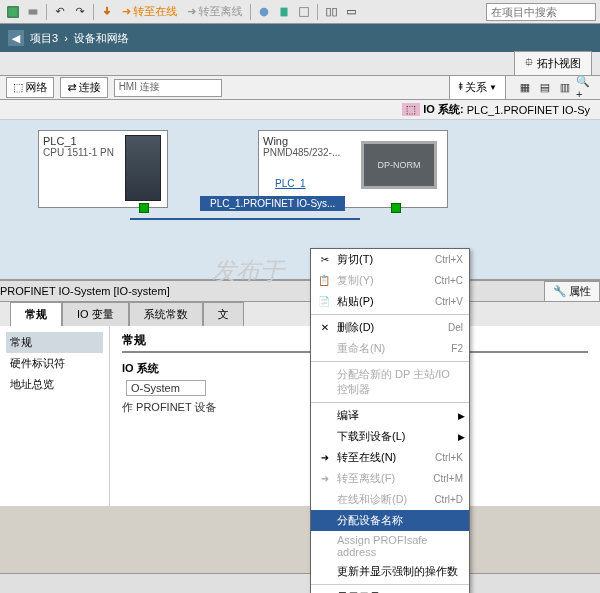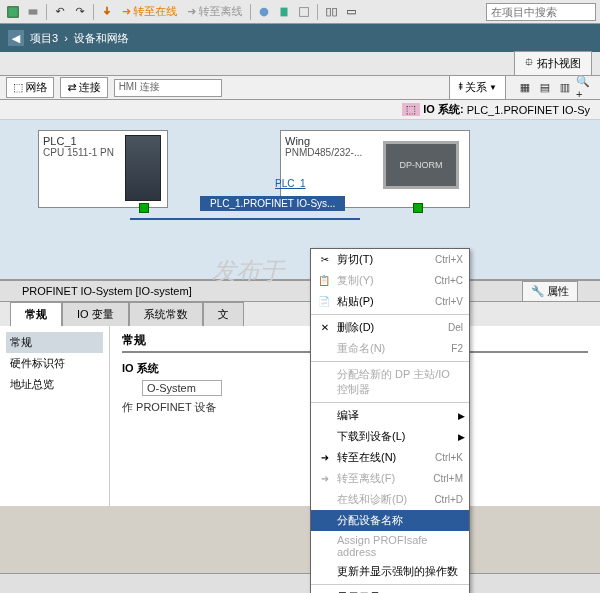--- a/index.html
+++ b/index.html
@@ -18,45 +18,45 @@
 .net-toolbar { height: 24px; background: #f0f0f0; border-bottom: 1px solid #999; display: flex; align-items: center; padding: 0 6px; gap: 6px; }
 .net-btn { padding: 2px 6px; border: 1px solid #999; background: #fff; cursor: pointer; display: flex; align-items: center; gap: 2px; }
 .hmi-select { width: 108px; height: 18px; border: 1px solid #999; background: #fff; font-size: 10px; color: #666; padding-left: 4px; }
 .rel-btn { margin-left: auto; padding: 2px 8px; border: 1px solid #999; background: #fff; cursor: pointer; display: flex; align-items: center; gap: 2px; }
 .mini-icons { display: flex; gap: 2px; margin-left: 4px; }
 .sys-label { height: 20px; display: flex; align-items: center; justify-content: flex-end; padding: 0 10px; color: #000; font-size: 11px; border-bottom: 1px solid #ccc; background: #f0f0f0; }
 .sys-label .pink { background: #e8b8d0; color: #000; padding: 0 4px; }
 .canvas { height: 160px; background: #d8e4ee; position: relative; border-bottom: 1px solid #999; }
 .device { position: absolute; background: #fff; border: 1px solid #888; padding: 4px; }
 .plc-box { left: 38px; top: 10px; width: 130px; height: 78px; }
-.wing-box { left: 280px; top: 10px; width: 190px; height: 78px; }
+.wing-box { left: 258px; top: 10px; width: 190px; height: 78px; }
 .dev-title { font-size: 11px; color: #333; }
 .dev-sub { font-size: 10px; color: #555; }
 .plc-body { position: absolute; right: 6px; top: 4px; width: 36px; height: 66px; background: linear-gradient(#4a5560,#2d3540); border: 1px solid #222; }
 .dp-body { position: absolute; right: 10px; top: 10px; width: 76px; height: 48px; background: #5a5f63; color: #ddd; display: flex; align-items: center; justify-content: center; font-size: 9px; border: 3px solid #aaa; }
 .link-label { position: absolute; left: 275px; top: 58px; color: #1a5aa8; font-size: 10px; text-decoration: underline; cursor: pointer; }
 .port { position: absolute; width: 10px; height: 10px; background: #0a0; border: 1px solid #060; }
 .net-label { position: absolute; left: 200px; top: 76px; background: #2a5a9a; color: #fff; padding: 2px 10px; font-size: 10px; }
 .net-line { position: absolute; left: 130px; top: 98px; width: 230px; height: 2px; background: #2a5a9a; }
 .watermark { position: absolute; left: 212px; top: 135px; color: #ccc; font-size: 24px; pointer-events: none; font-style: italic; }
-.props-hdr { height: 22px; background: #e0e0e0; border-top: 1px solid #999; border-bottom: 1px solid #999; display: flex; align-items: center; padding: 0 22px; color: #000; text-align: center; }
+.props-hdr { height: 22px; background: #e0e0e0; border-top: 1px solid #999; border-bottom: 1px solid #999; display: flex; align-items: center; padding: 0 0; color: #000; text-align: center; }
 .props-right { margin-left: auto; display: flex; gap: 4px; }
 .prop-tab { padding: 2px 8px; border: 1px solid #999; background: #f5f5f5; cursor: pointer; display: flex; align-items: center; gap: 2px; }
 .tab-row { height: 24px; background: #e8e8e8; display: flex; align-items: flex-end; gap: 0; padding-left: 10px; }
 .tab { padding: 4px 14px; border: 1px solid #999; background: #dcdcdc; cursor: pointer; border-bottom: none; }
 .tab.active { background: #fff; font-weight: bold; }
 .props-body { display: flex; height: 180px; background: #fff; }
 .props-nav { width: 110px; border-right: 1px solid #ccc; padding: 6px; }
 .nav-item { padding: 3px 4px; cursor: pointer; }
 .nav-item.sel { background: #d0d8e0; }
 .props-main { flex: 1; padding: 6px 12px; position: relative; }
 .props-h { font-weight: bold; font-size: 12px; margin-bottom: 8px; border-bottom: 2px solid #888; padding-bottom: 2px; }
 .props-sub { font-weight: bold; margin-bottom: 4px; }
 .fld { margin: 4px 0; color: #333; }
-.fld-input { border: 1px solid #aaa; padding: 1px 4px; margin-left: 20px; min-width: 80px; display: inline-block; }
+.fld-input { border: 1px solid #aaa; padding: 1px 4px; margin-left: 4px; min-width: 80px; display: inline-block; }
 .context-menu { position: absolute; left: 310px; top: 248px; width: 160px; background: #fff; border: 1px solid #666; box-shadow: 2px 2px 4px rgba(0,0,0,0.3); z-index: 100; }
 .cm-item { display: flex; align-items: center; padding: 3px 6px; cursor: pointer; position: relative; }
 .cm-item.disabled { color: #aaa; cursor: default; }
 .cm-item.highlight { background: #2a5a9a; color: #fff; }
 .cm-icon { width: 16px; text-align: center; margin-right: 4px; font-size: 10px; }
 .cm-label { flex: 1; }
 .cm-short { color: #888; font-size: 10px; }
 .cm-sep { height: 1px; background: #ccc; margin: 2px 0; }
 .cm-arrow { position: absolute; right: 4px; font-size: 9px; }
 .statusbar { position: absolute; bottom: 0; width: 100%; height: 20px; background: #e0e0e0; border-top: 1px solid #999; }

